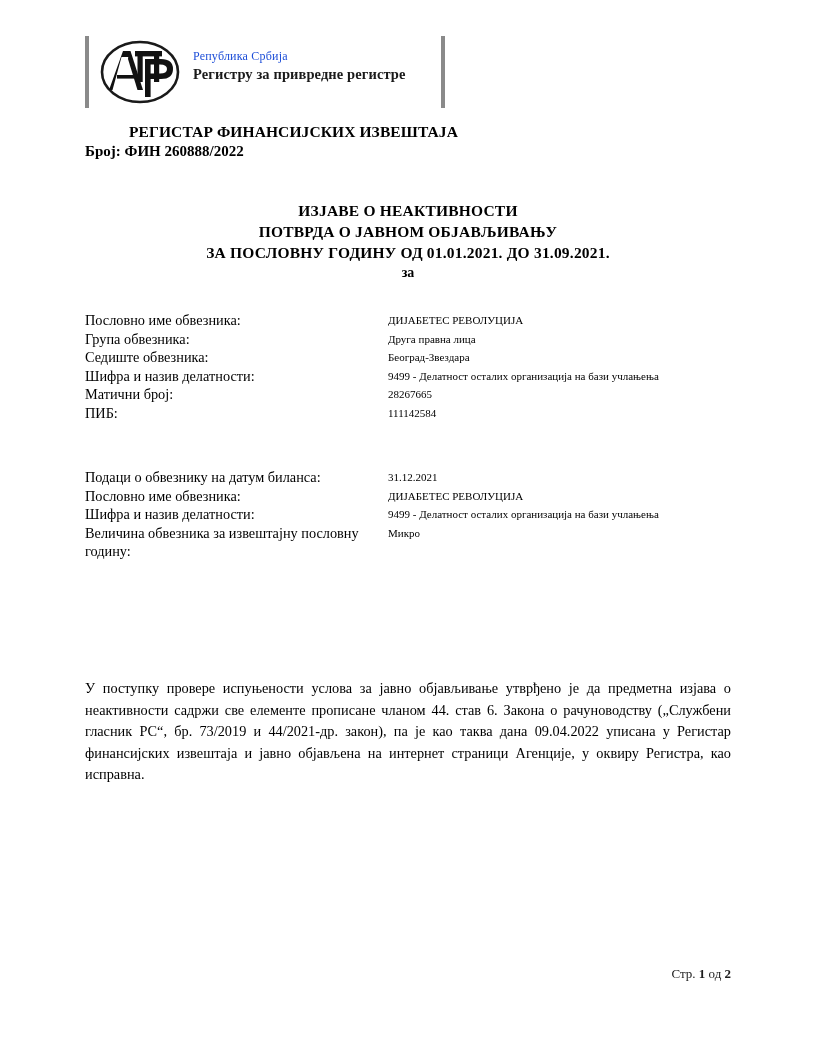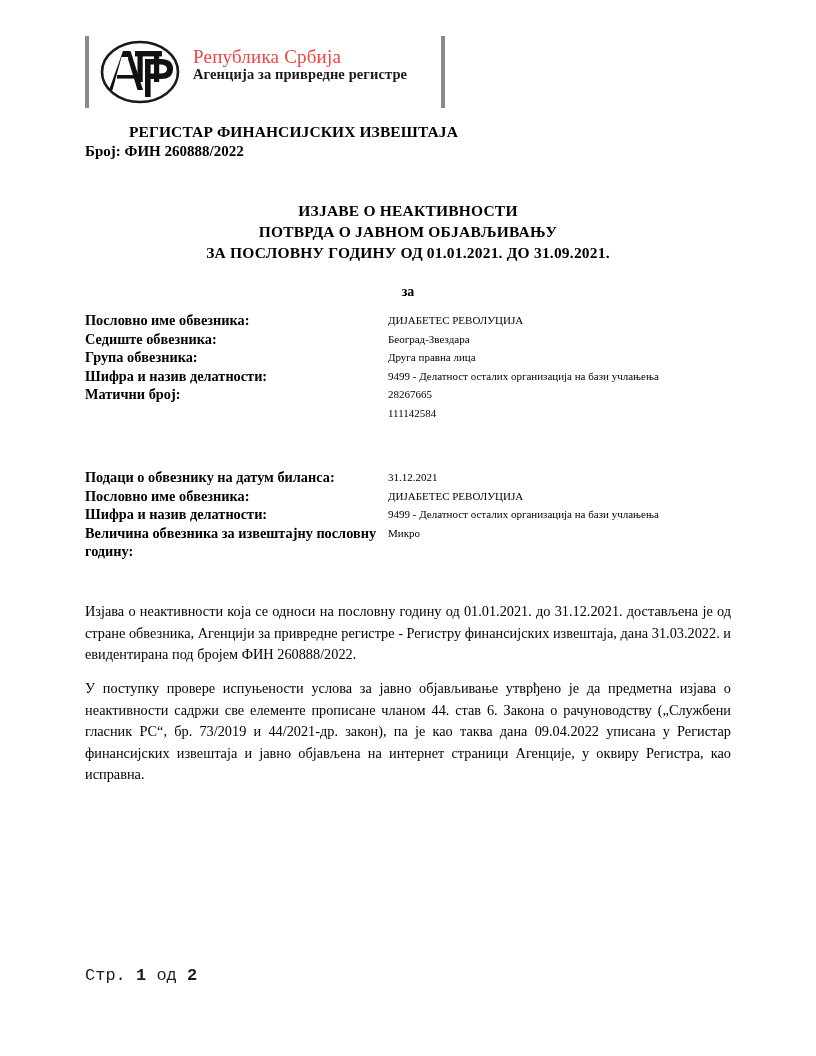--- a/index.html
+++ b/index.html
@@ -48,22 +48,22 @@
   }
   .logo-mark svg { display: block; }
 
   .lh-text {
     position: absolute;
     left: 108px;
     top: 12px;
     width: 246px;
   }
   .lh-line1 {
-    font-size: 19px;
-    color: #ef4444;
+    font-size: 12px;
+    color: #1d4ed8;
     letter-spacing: 0.2px;
     line-height: 17px;
     white-space: nowrap;
   }
   .lh-line2 {
     font-size: 14.5px;
     color: #1a1a1a;
     font-weight: bold;
     letter-spacing: 0.1px;
     line-height: 19px;
@@ -103,21 +103,21 @@
   .doc-title .t-line {
     font-size: 15.5px;
     font-weight: bold;
     line-height: 21px;
     letter-spacing: 0.2px;
     white-space: nowrap;
   }
   .doc-title .t-za {
     font-size: 14px;
     font-weight: bold;
-    margin-top: 20px;
+    margin-top: 1px;
     line-height: 18px;
   }
 
   
   .fields {
     position: absolute;
     left: 85px;
     width: 646px;
   }
   .fields-a { top: 311px; }
@@ -126,21 +126,21 @@
   .frow {
     position: relative;
     min-height: 18.5px;
   }
   .frow .flabel {
     position: absolute;
     left: 0;
     top: 0;
     width: 295px;
     font-size: 14.3px;
-    font-weight: bold;
+    font-weight: normal;
     line-height: 18.6px;
   }
   .frow .fvalue {
     margin-left: 303px;
     font-size: 11px;
     line-height: 18.6px;
     max-width: 330px;
   }
   .frow.gap-before { }
   .frow.tight .fvalue { max-width: 340px; }
@@ -157,23 +157,23 @@
   }
   .para-1 { top: 601px; }
   .para-2 { top: 678px; }
 
   
   .footer {
     position: absolute;
     left: 85px;
     top: 966px;
     width: 646px;
-    font-size: 17px;
+    text-align: right;
+    font-size: 13px;
     color: #1c1c1c;
-    font-family: Liberation Mono, monospace;
   }
   .footer .pg { font-weight: bold; }
 </style>
 </head>
 <body>
 
 <div class="page">
 
   <div class="letterhead">
     <div class="lh-bar lh-bar-left"></div>
@@ -193,21 +193,21 @@
           <rect x="55" y="16" width="5.2" height="27"></rect>
 
           <rect x="46" y="20" width="5.6" height="38"></rect>
           <path d="M50 20 L62 20 Q74 20 74 30 Q74 40 62 40 L50 40 L50 34.6 L61 34.6 Q68 34.6 68 30 Q68 25.4 61 25.4 L50 25.4 Z"></path>
         </g>
       </svg>
     </div>
 
     <div class="lh-text">
       <div class="lh-line1">Република Србија</div>
-      <div class="lh-line2">Агенција за привредне регистре</div>
+      <div class="lh-line2">Регистру за привредне регистре</div>
     </div>
   </div>
 
   <div class="registry">
     <div class="registry-title">РЕГИСТАР ФИНАНСИЈСКИХ ИЗВЕШТАЈА</div>
     <div class="registry-line">Број: ФИН 260888/2022</div>
   </div>
 
   <div class="doc-title">
     <div class="t-line">ИЗЈАВЕ О НЕАКТИВНОСТИ</div>
@@ -215,36 +215,37 @@
     <div class="t-line">ЗА ПОСЛОВНУ ГОДИНУ ОД 01.01.2021. ДО 31.09.2021.</div>
     <div class="t-za">за</div>
   </div>
 
   <div class="fields fields-a">
     <div class="frow">
       <div class="flabel">Пословно име обвезника:</div>
       <div class="fvalue">ДИЈАБЕТЕС РЕВОЛУЦИЈА</div>
     </div>
     <div class="frow">
+      <div class="flabel">Група обвезника:</div>
+      <div class="fvalue">Друга правна лица</div>
+    </div>
+    <div class="frow">
       <div class="flabel">Седиште обвезника:</div>
       <div class="fvalue">Београд-Звездара</div>
-    </div>
-    <div class="frow">
-      <div class="flabel">Група обвезника:</div>
-      <div class="fvalue">Друга правна лица</div>
     </div>
     <div class="frow tight">
       <div class="flabel">Шифра и назив делатности:</div>
       <div class="fvalue">9499 - Делатност осталих организација на бази учлањења</div>
     </div>
     <div class="frow gap-before">
       <div class="flabel">Матични број:</div>
       <div class="fvalue">28267665</div>
     </div>
     <div class="frow">
+      <div class="flabel">ПИБ:</div>
       <div class="fvalue">111142584</div>
     </div>
   </div>
 
   <div class="fields fields-b">
     <div class="frow">
       <div class="flabel">Подаци о обвезнику на датум биланса:</div>
       <div class="fvalue">31.12.2021</div>
     </div>
     <div class="frow">
@@ -254,21 +255,20 @@
     <div class="frow tight">
       <div class="flabel">Шифра и назив делатности:</div>
       <div class="fvalue">9499 - Делатност осталих организација на бази учлањења</div>
     </div>
     <div class="frow gap-before">
       <div class="flabel">Величина обвезника за извештајну пословну годину:</div>
       <div class="fvalue">Микро</div>
     </div>
   </div>
 
-  <div class="para para-1">Изјава о неактивности која се односи на пословну годину од 01.01.2021. до 31.12.2021.  достављена је од стране обвезника, Агенцији за привредне регистре - Регистру финансијских извештаја, дана 31.03.2022. и евидентирана под бројем ФИН 260888/2022.</div>
   <div class="para para-2">У поступку провере испуњености услова за јавно објављивање утврђено је да предметна изјава о неактивности садржи све елементе прописане чланом 44. став 6. Закона о рачуноводству („Службени гласник РС“, бр. 73/2019 и 44/2021-др. закон), па је као таква дана 09.04.2022 уписана у Регистар финансијских извештаја и јавно објављена на интернет страници Агенције, у оквиру Регистра, као исправна.</div>
 
   <div class="footer">
     <span>Стр.</span>
     <span class="pg">1</span>
     <span>од</span>
     <span class="pg">2</span>
   </div>
 
 </div>

